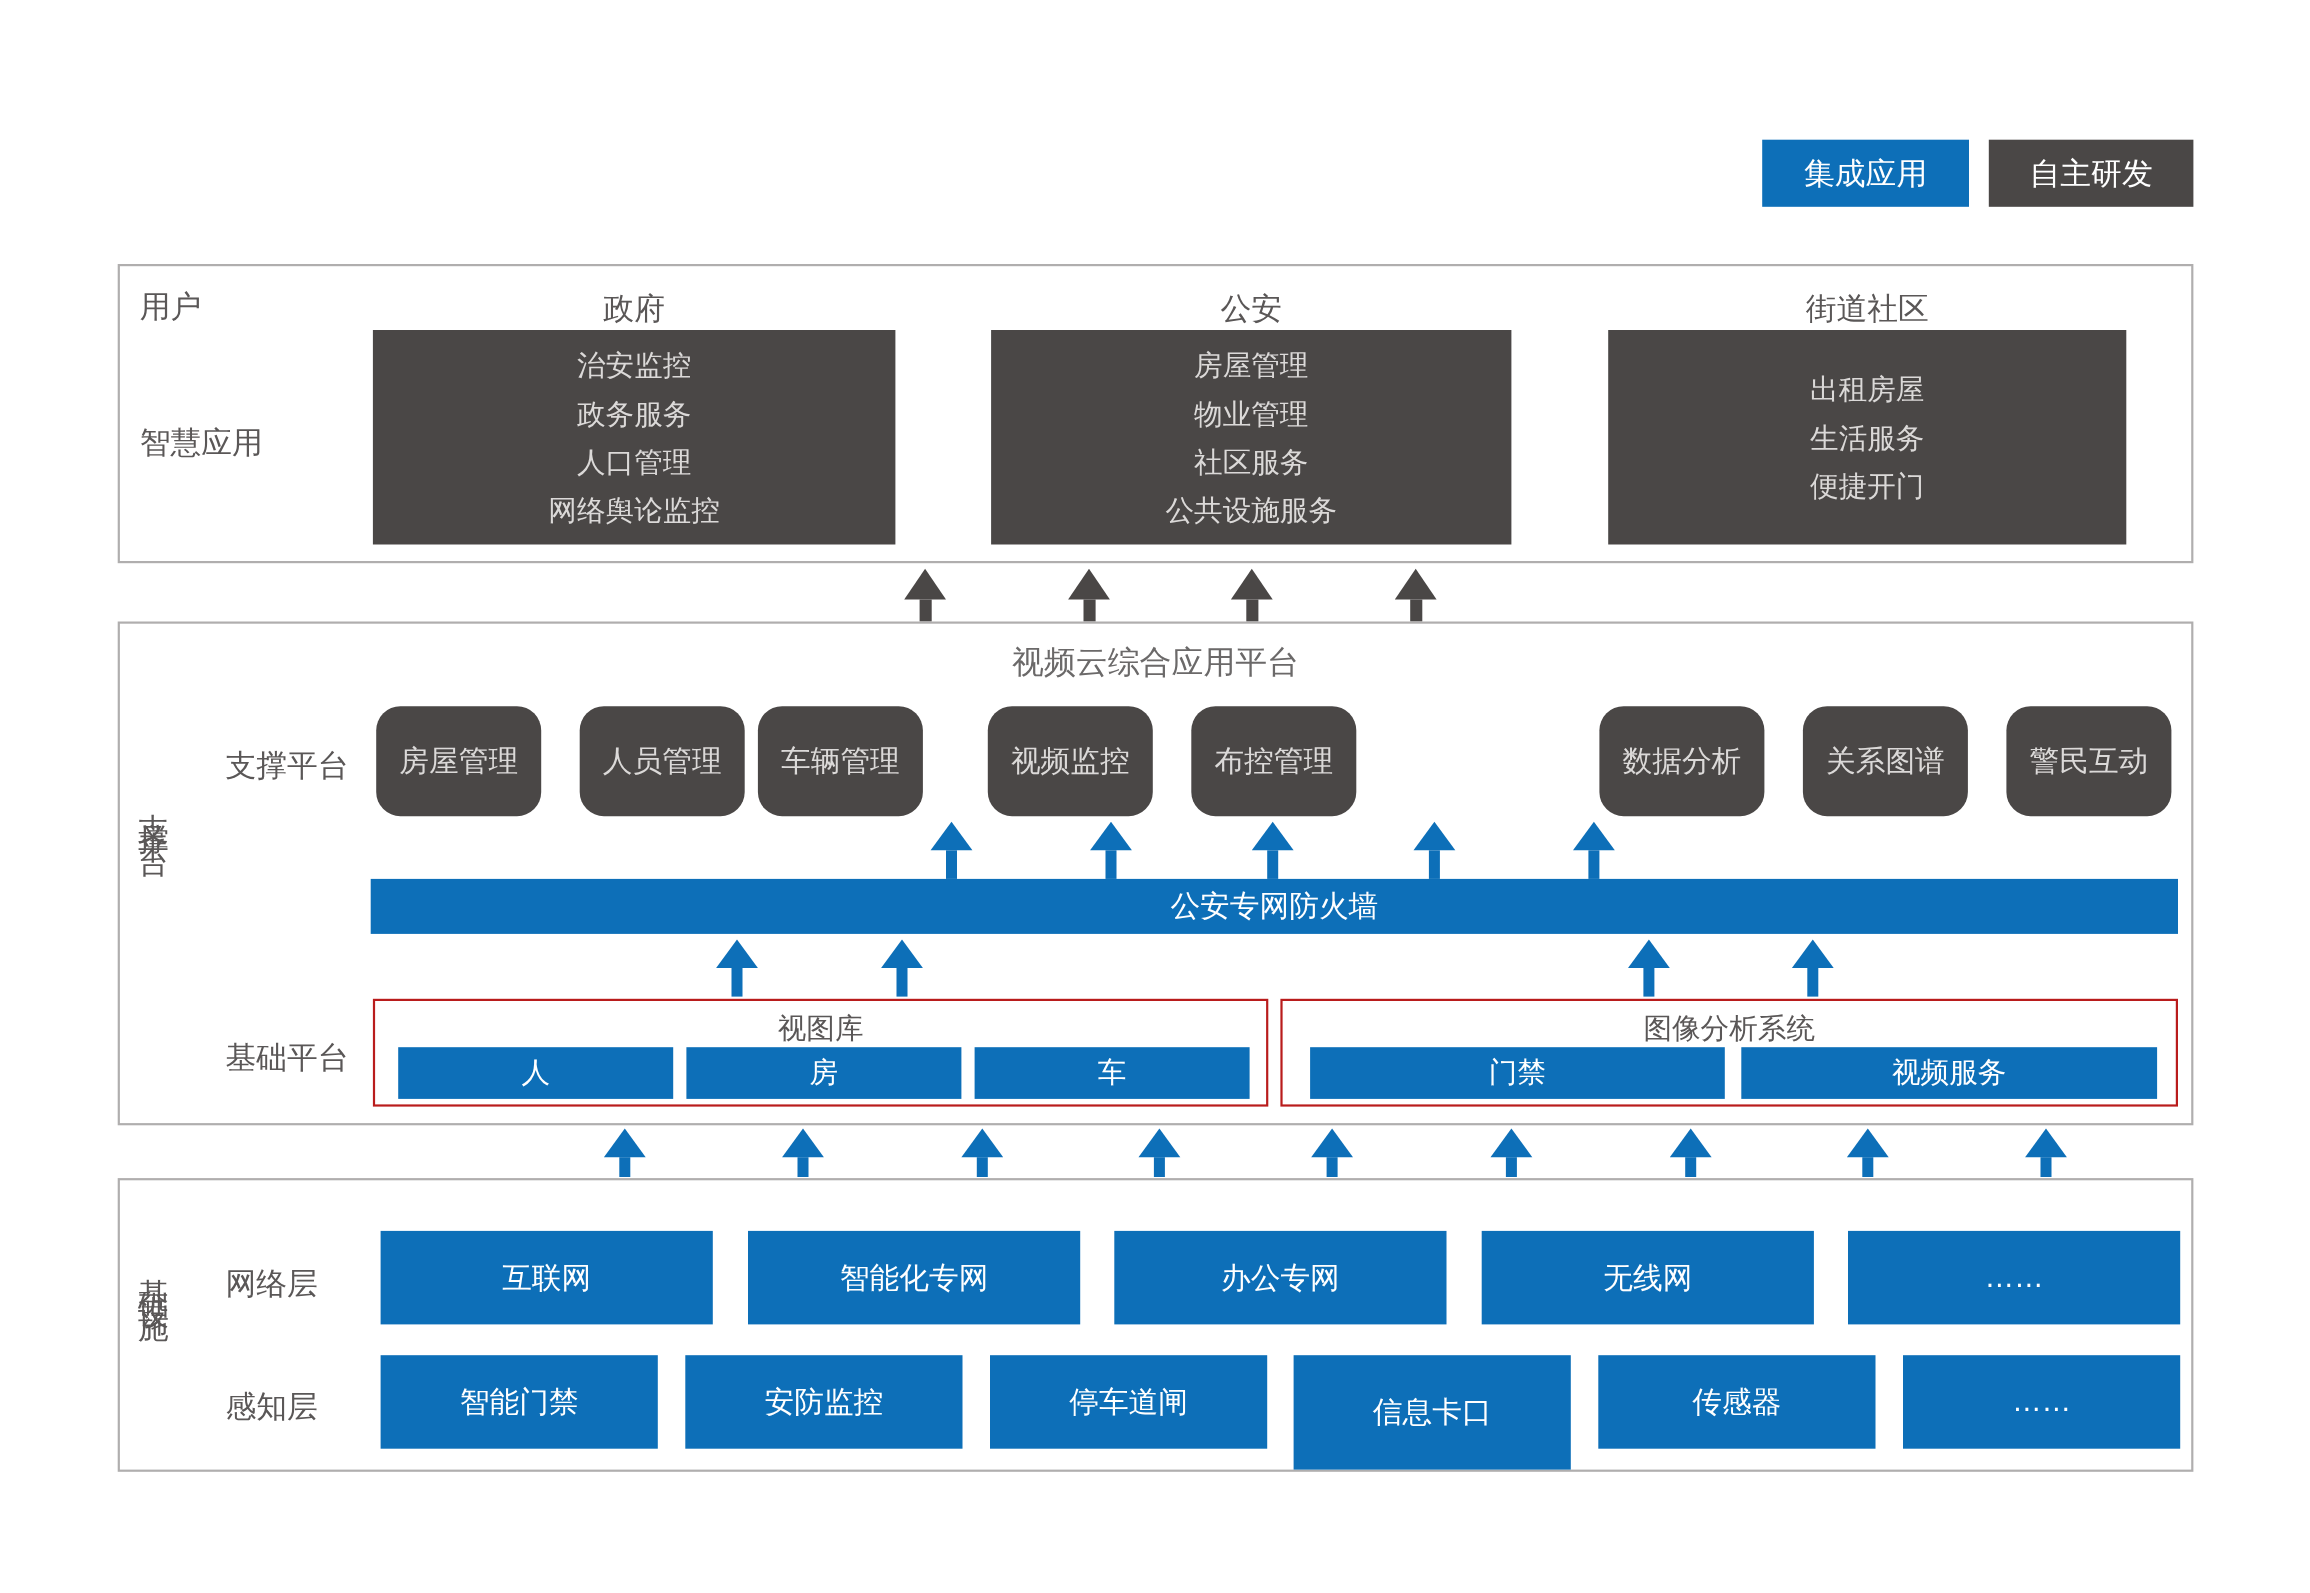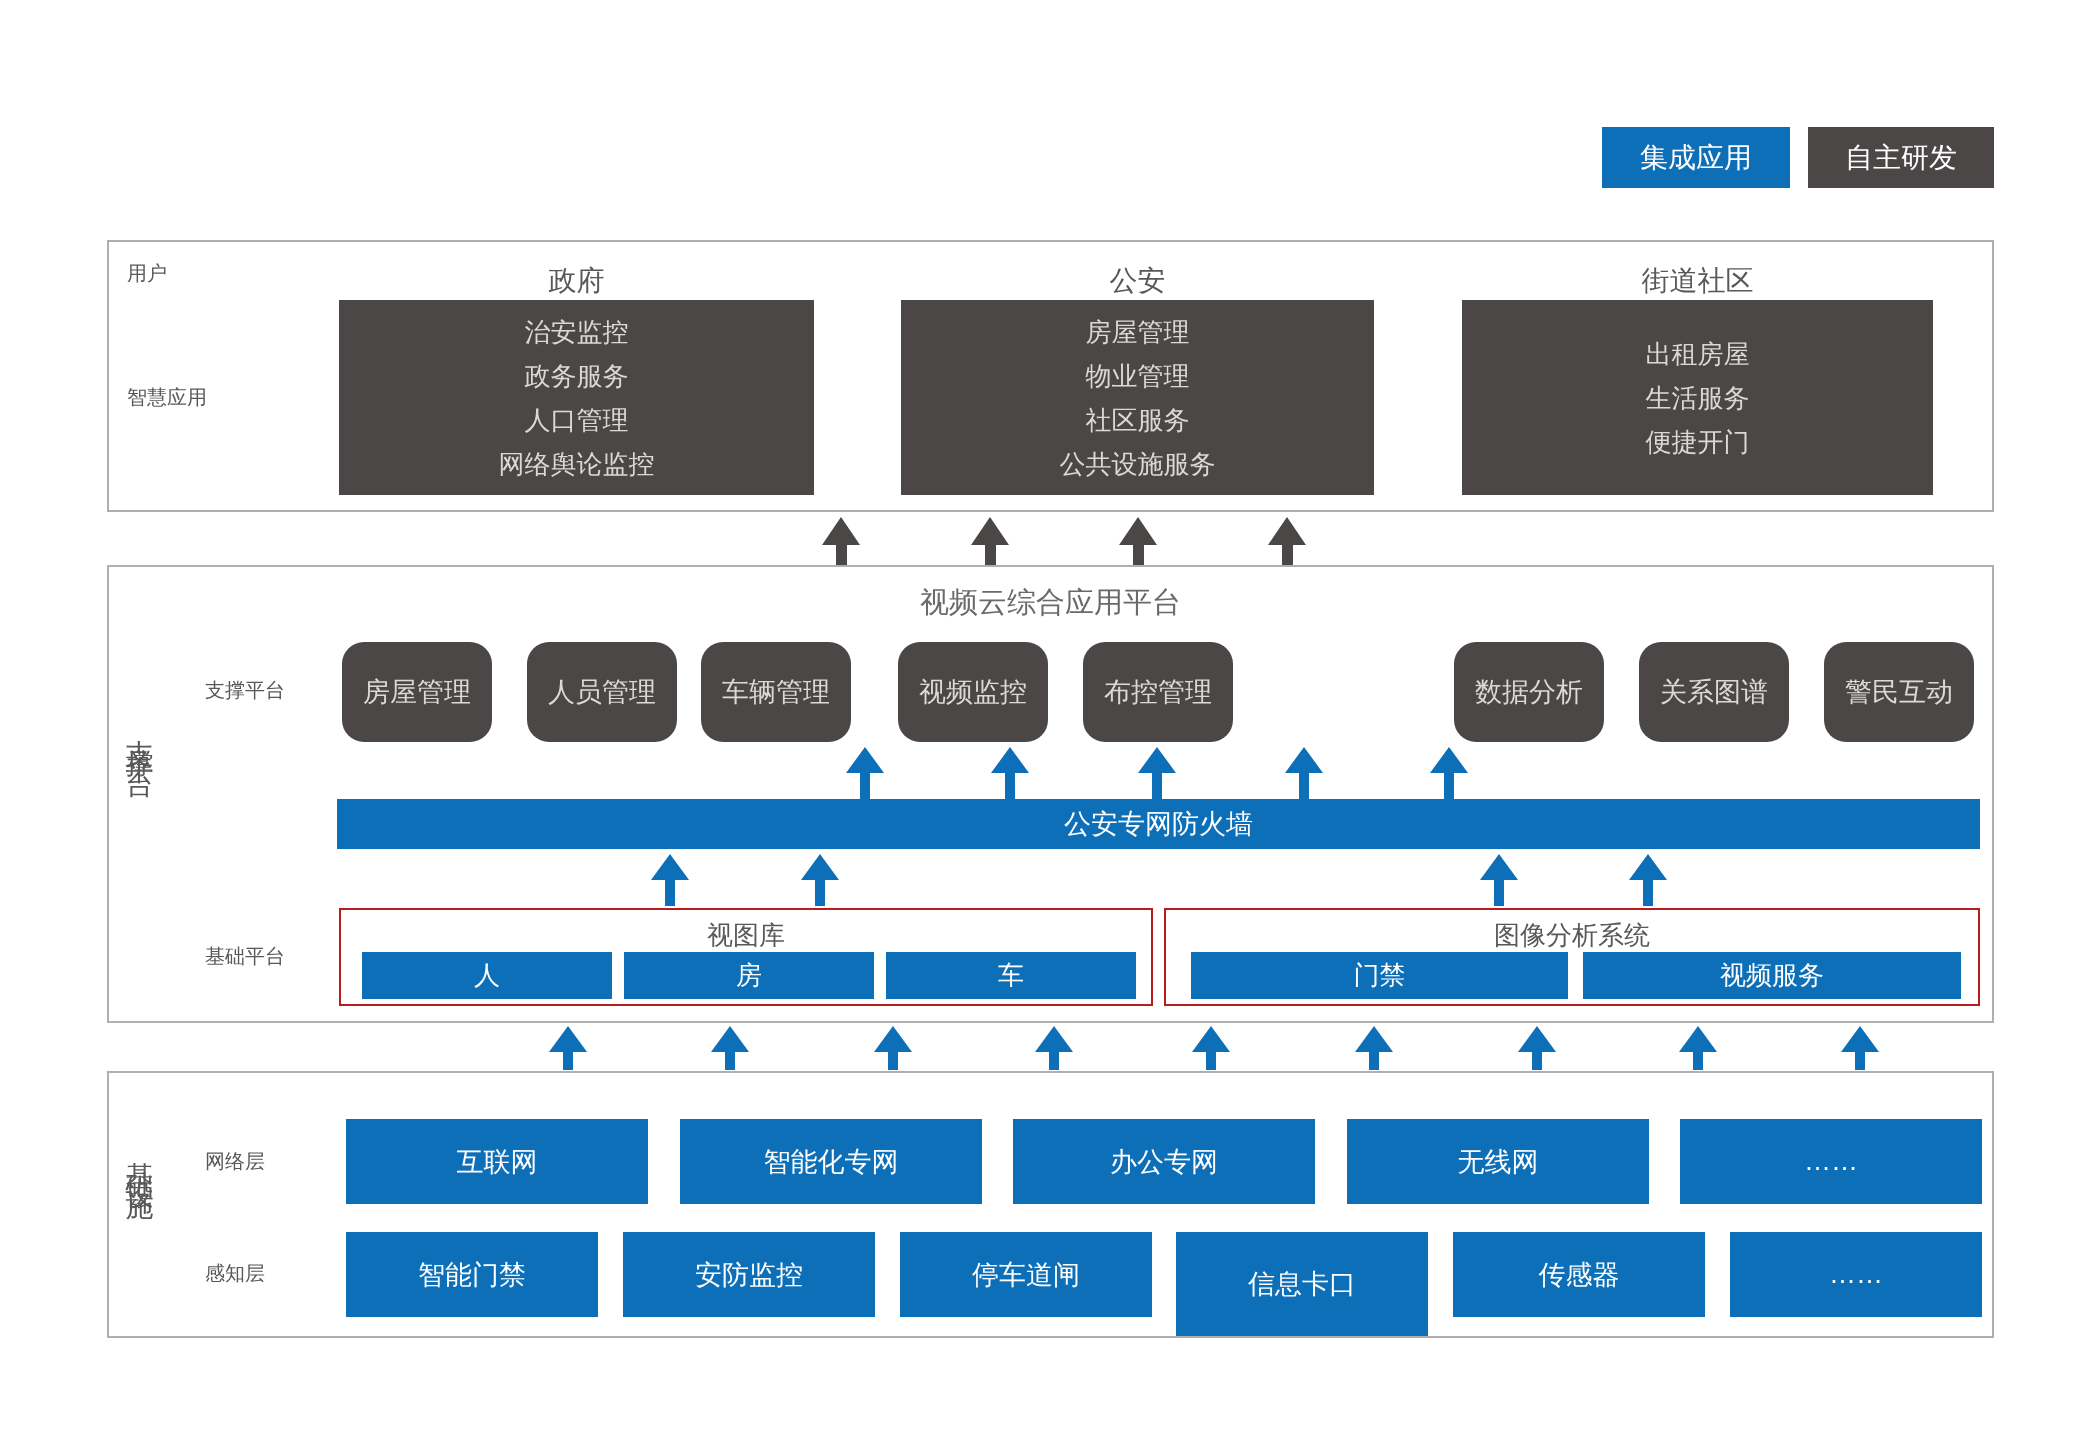--- a/index.html
+++ b/index.html
@@ -9,21 +9,21 @@
     --boxtext:#dbd9d8;
     --border:#b0aeae;
   }
   html,body{margin:0;padding:0;background:#ffffff;}
   #canvas{
     position:relative;width:2100px;height:1448px;background:#ffffff;overflow:hidden;
     font-family:"Liberation Sans","DejaVu Sans",sans-serif;
   }
   .abs{position:absolute;}
   .section{position:absolute;border:2px solid var(--border);background:#ffffff;box-sizing:border-box;}
-  .lbl{color:var(--label);font-size:20px;white-space:nowrap;}
+  .lbl{color:var(--label);font-size:28px;white-space:nowrap;}
   .vlabel{
     color:var(--label);font-size:28px;
     writing-mode:vertical-rl;text-orientation:upright;letter-spacing:10px;line-height:1;
   }
   .darkbox{
     position:absolute;background:var(--dark);color:var(--boxtext);
     display:flex;flex-direction:column;justify-content:center;align-items:center;
     font-size:26px;line-height:44px;text-align:center;
   }
   .colhead{position:absolute;text-align:center;color:var(--label);font-size:28px;}
@@ -108,21 +108,21 @@
       <span class="shaft"></span>
     </div>
 
   <div class="section" style="left:107px;top:565px;width:1887px;height:458px;">
     <div class="title-center" style="top:16px;">视频云综合应用平台</div>
     <div class="vlabel abs" style="left:16px;top:150px;">支撑平台</div>
     <div class="lbl abs" style="left:96px;top:110px;">支撑平台</div>
 
     <div class="sbox" style="left:233px;top:75px;">房屋管理</div>
     <div class="sbox" style="left:418px;top:75px;">人员管理</div>
-    <div class="sbox" style="left:592px;top:75px;">车辆管理</div>
+    <div class="sbox" style="left:580px;top:75px;">车辆管理</div>
     <div class="sbox" style="left:789px;top:75px;">视频监控</div>
     <div class="sbox" style="left:974px;top:75px;">布控管理</div>
     <div class="sbox" style="left:1345px;top:75px;">数据分析</div>
     <div class="sbox" style="left:1530px;top:75px;">关系图谱</div>
     <div class="sbox" style="left:1715px;top:75px;">警民互动</div>
 
     <div class="arrow blue" style="left:737px;top:180px;height:52px;">
         <span class="head"></span>
         <span class="shaft"></span>
       </div>

